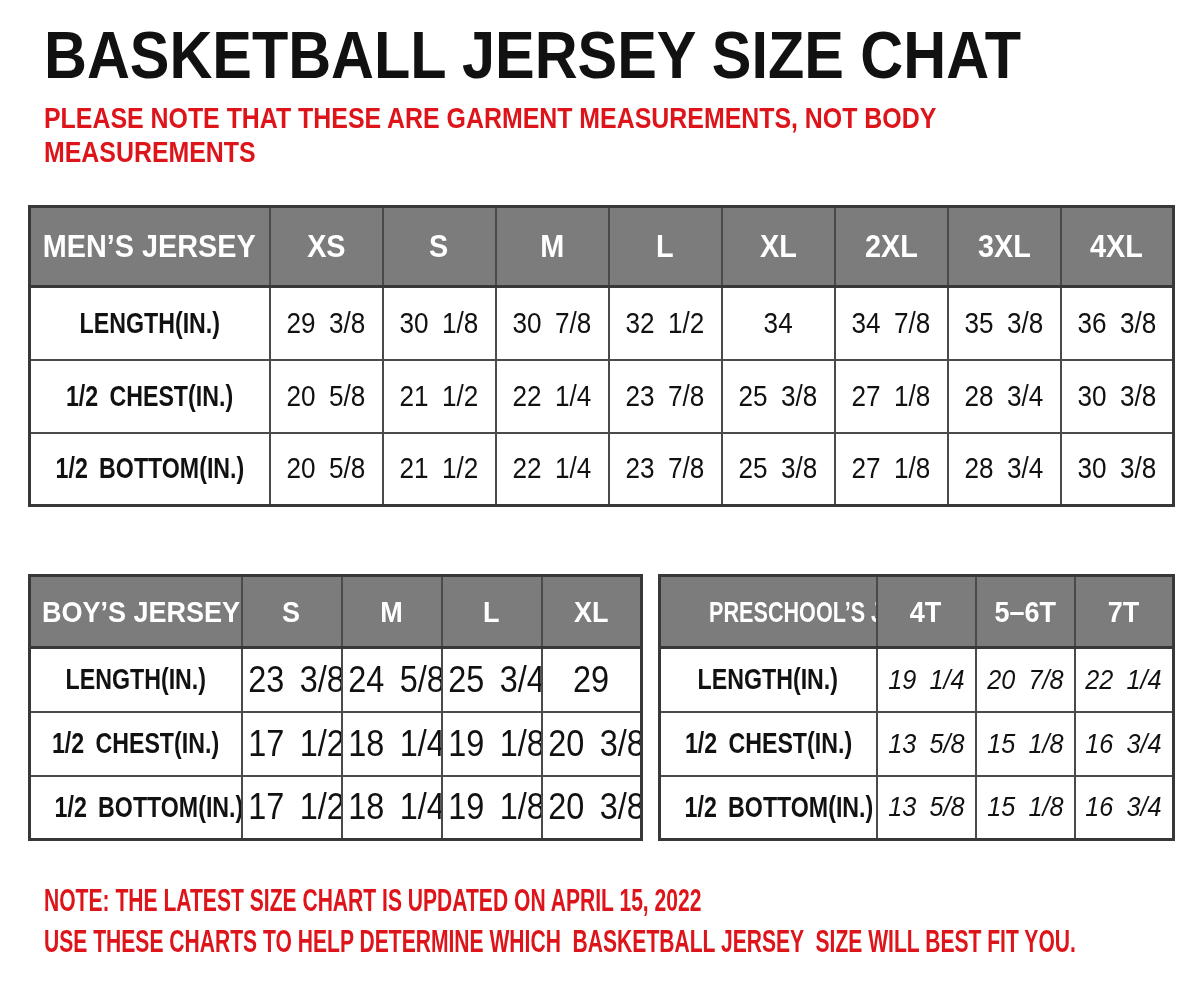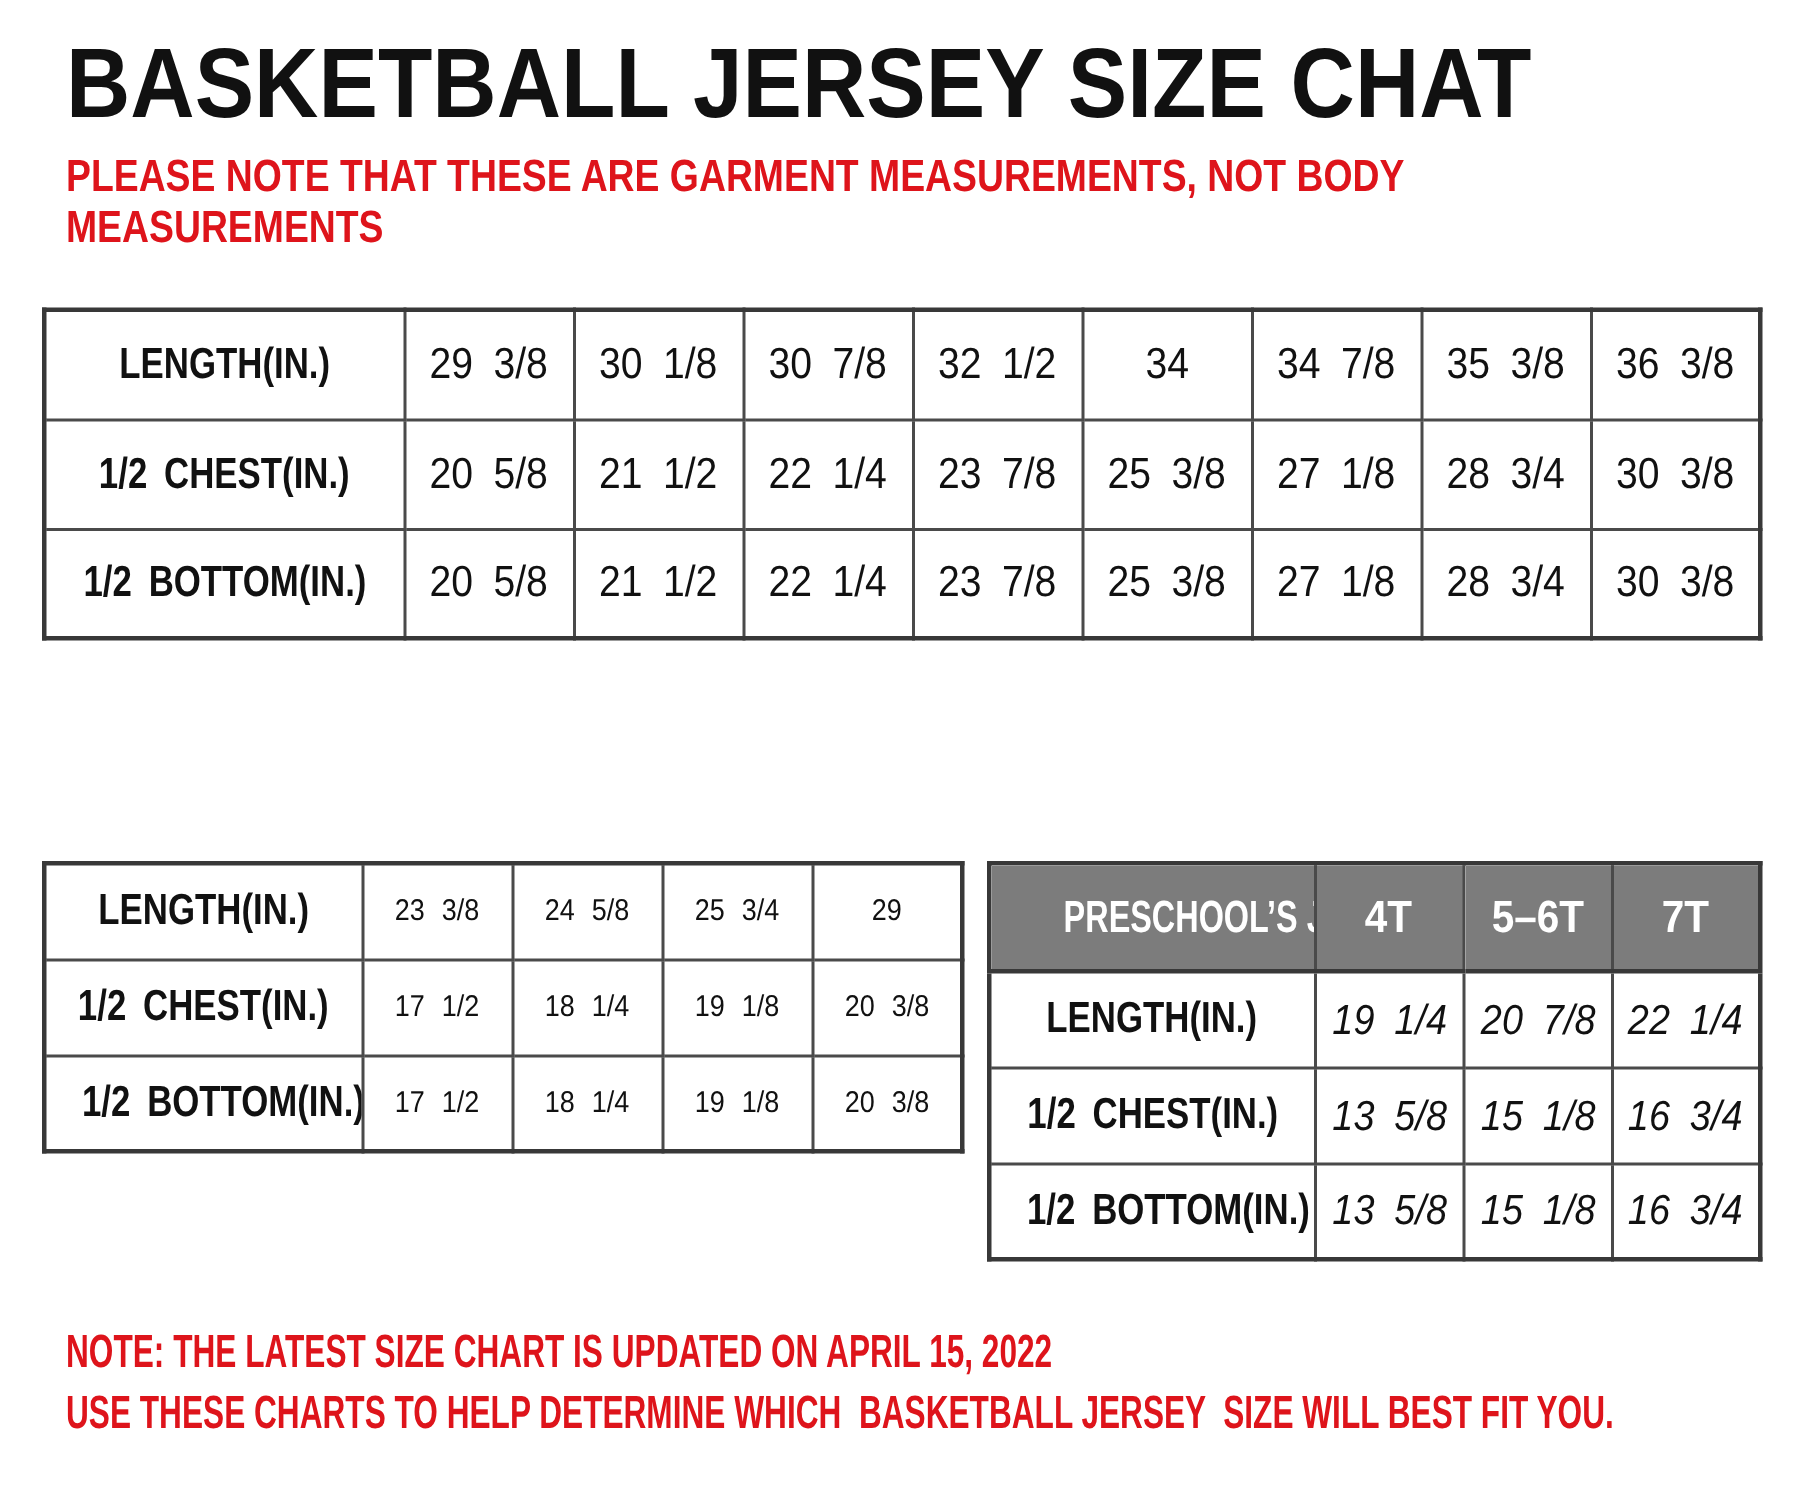--- a/index.html
+++ b/index.html
@@ -61,21 +61,21 @@
   #mens td.val{font-size:29px;margin-left:27px;}
 
   
   #boys{left:28px;top:574px;width:612px;}
   #boys col.lab{width:212px;}
   #boys col.val{width:100px;}
   #boys tr.head{height:72px;}
   #boys tr.data{height:64px;}
   #boys tr.head th{font-size:30px;}
   #boys td.lab{font-size:29px;font-weight:700;}
-  #boys td.val{font-size:20px;}
+  #boys td.val{font-size:36px;}
 
   
   #pre{left:658px;top:574px;width:514px;}
   #pre col.lab{width:217px;}
   #pre col.val{width:99px;}
   #pre tr.head{height:72px;}
   #pre tr.data{height:64px;}
   #pre tr.head th{font-size:30px;}
   #pre td.lab{font-size:29px;font-weight:700;}
   #pre td.val{font-size:28px;font-style:italic;}
@@ -101,20 +101,31 @@
       <col class="val">
       <col class="val">
       <col class="val">
       <col class="val">
     <col class="val">
       <col class="val">
       <col class="val">
       <col class="val">
   </colgroup>
   <tbody>
+      <tr class="head">
+    <th class="corner"><span class="cx90">MEN’S JERSEY</span></th>
+    <th><span class="cx90">XS</span></th>
+    <th><span class="cx90">S</span></th>
+    <th><span class="cx90">M</span></th>
+    <th><span class="cx90">L</span></th>
+    <th><span class="cx90">XL</span></th>
+    <th><span class="cx90">2XL</span></th>
+    <th><span class="cx90">3XL</span></th>
+    <th><span class="cx90">4XL</span></th>
+  </tr>
   <tr class="data">
     <td class="lab"><span class="cx80">LENGTH(IN.)</span></td>
     <td class="val"><span class="cx90 num">29 3/8</span></td>
     <td class="val"><span class="cx90 num">30 1/8</span></td>
     <td class="val"><span class="cx90 num">30 7/8</span></td>
     <td class="val"><span class="cx90 num">32 1/2</span></td>
     <td class="val"><span class="cx90 num">34</span></td>
     <td class="val"><span class="cx90 num">34 7/8</span></td>
     <td class="val"><span class="cx90 num">35 3/8</span></td>
     <td class="val"><span class="cx90 num">36 3/8</span></td>
@@ -146,20 +157,27 @@
 
 <table class="size-table" id="boys">
   <colgroup>
     <col class="lab">
       <col class="val">
       <col class="val">
       <col class="val">
       <col class="val">
   </colgroup>
   <tbody>
+      <tr class="head">
+    <th class="corner"><span class="cx90">BOY’S JERSEY</span></th>
+    <th><span class="cx90">S</span></th>
+    <th><span class="cx90">M</span></th>
+    <th><span class="cx90">L</span></th>
+    <th><span class="cx90">XL</span></th>
+  </tr>
   <tr class="data">
     <td class="lab"><span class="cx80">LENGTH(IN.)</span></td>
     <td class="val"><span class="cx90 num">23 3/8</span></td>
     <td class="val"><span class="cx90 num">24 5/8</span></td>
     <td class="val"><span class="cx90 num">25 3/4</span></td>
     <td class="val"><span class="cx90 num">29</span></td>
   </tr>
   <tr class="data">
     <td class="lab"><span class="cx80">1/2 CHEST(IN.)</span></td>
     <td class="val"><span class="cx90 num">17 1/2</span></td>

